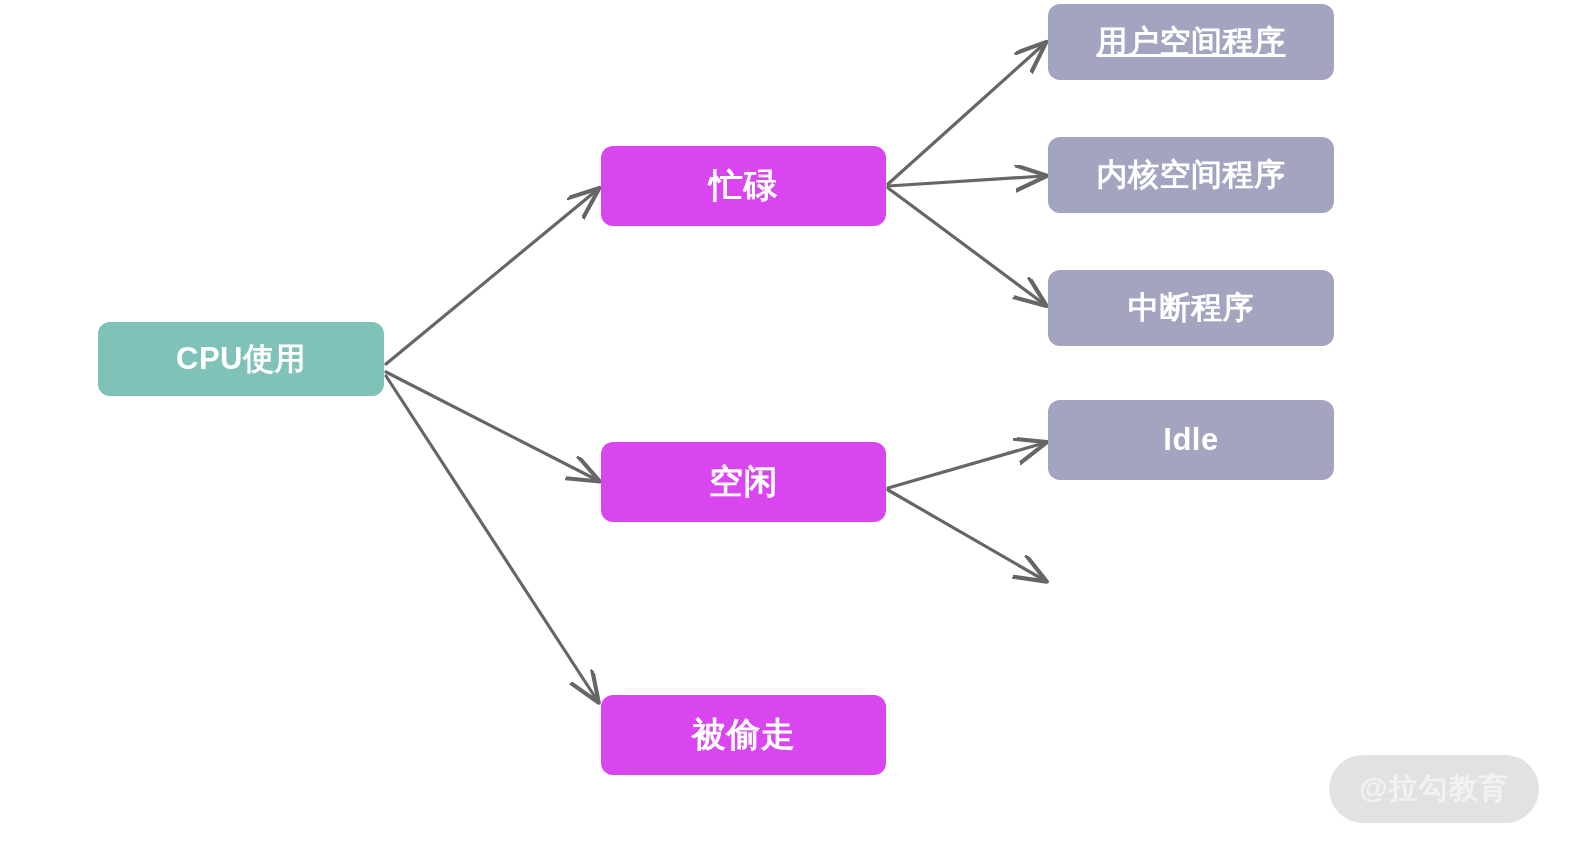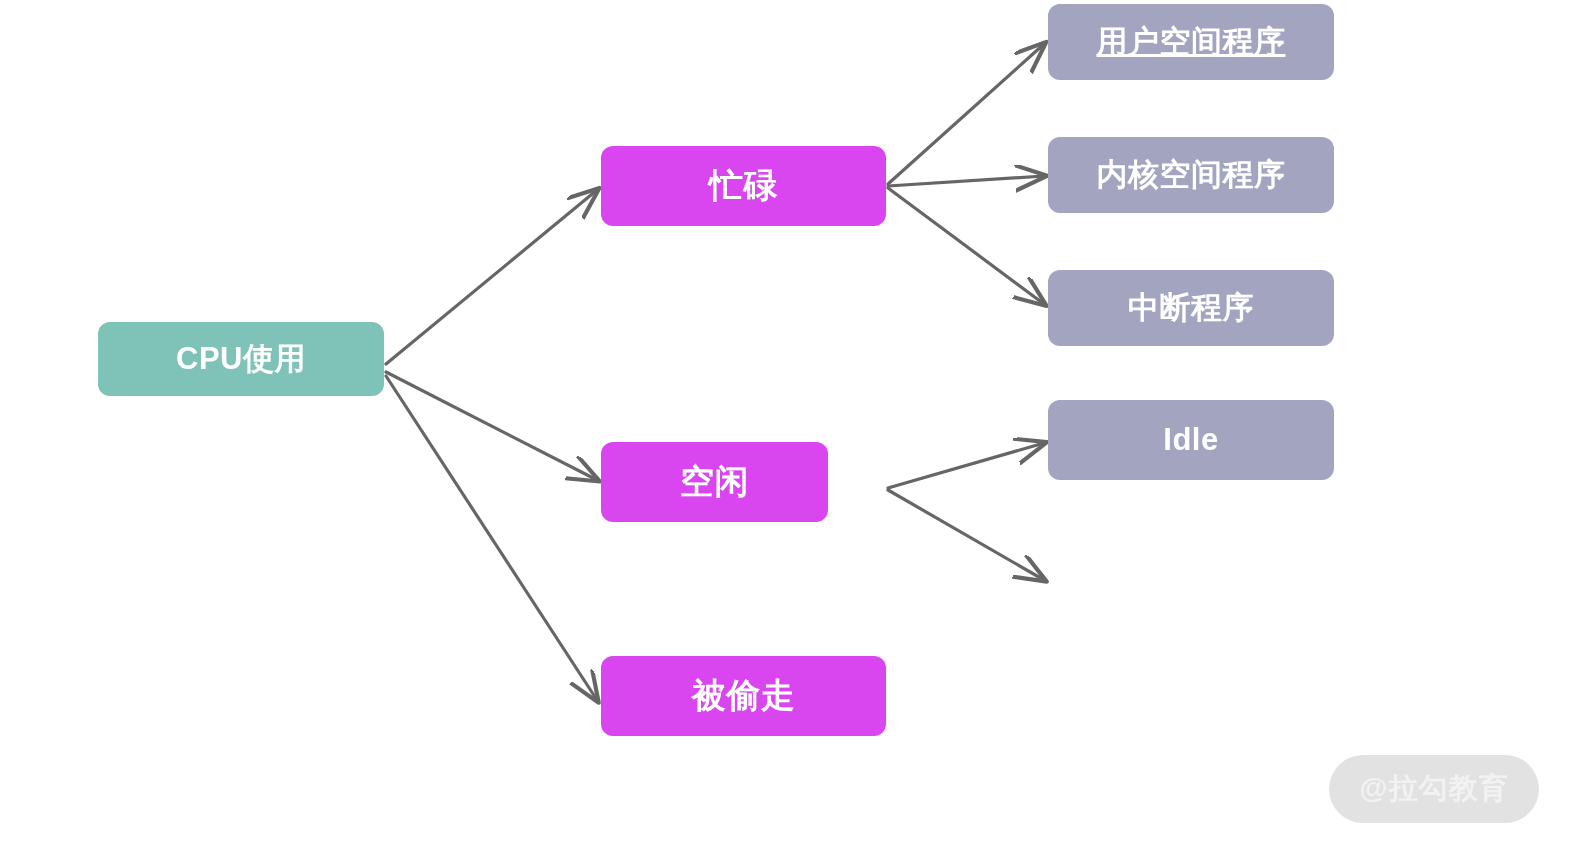--- a/index.html
+++ b/index.html
@@ -96,25 +96,25 @@
   </svg>
 
   <div class="node root" id="node-root" style="left: 98px; top: 322px; width: 286px; height: 74px;">
     <span class="node-label">CPU使用</span>
   </div>
 
   <div class="node branch" id="node-busy" style="left: 601px; top: 146px; width: 285px; height: 80px;">
     <span class="node-label">忙碌</span>
   </div>
 
-  <div class="node branch" id="node-idle" style="left: 601px; top: 442px; width: 227px; height: 80px;">
+  <div class="node branch" id="node-idle" style="left: 601px; top: 442px; width: 285px; height: 80px;">
     <span class="node-label">空闲</span>
   </div>
 
-  <div class="node branch" id="node-stolen" style="left: 601px; top: 656px; width: 285px; height: 80px;">
+  <div class="node branch" id="node-stolen" style="left: 601px; top: 695px; width: 285px; height: 80px;">
     <span class="node-label">被偷走</span>
   </div>
 
   <div class="node leaf" id="node-user-space" style="left: 1048px; top: 4px; width: 286px; height: 76px; text-decoration: underline;">
     <span class="node-label">用户空间程序</span>
   </div>
 
   <div class="node leaf" id="node-kernel-space" style="left: 1048px; top: 137px; width: 286px; height: 76px;">
     <span class="node-label">内核空间程序</span>
   </div>

